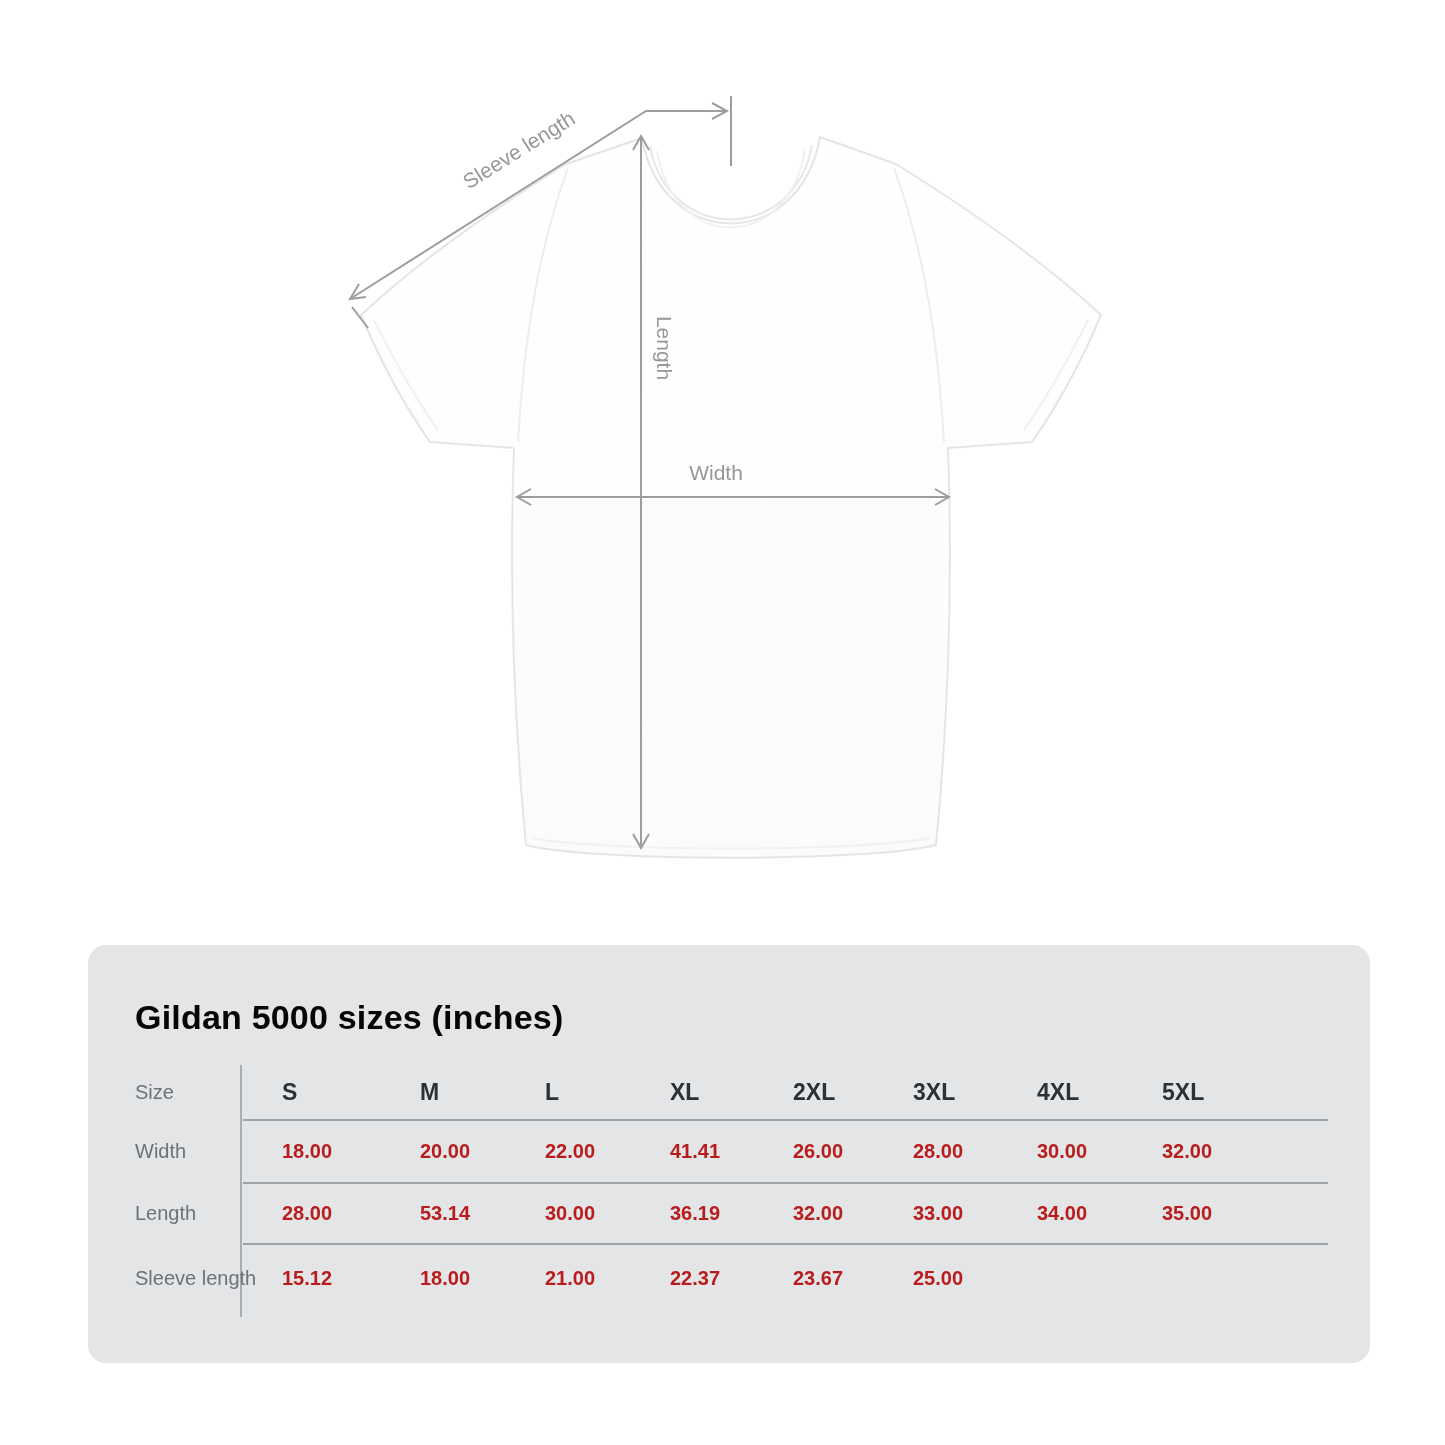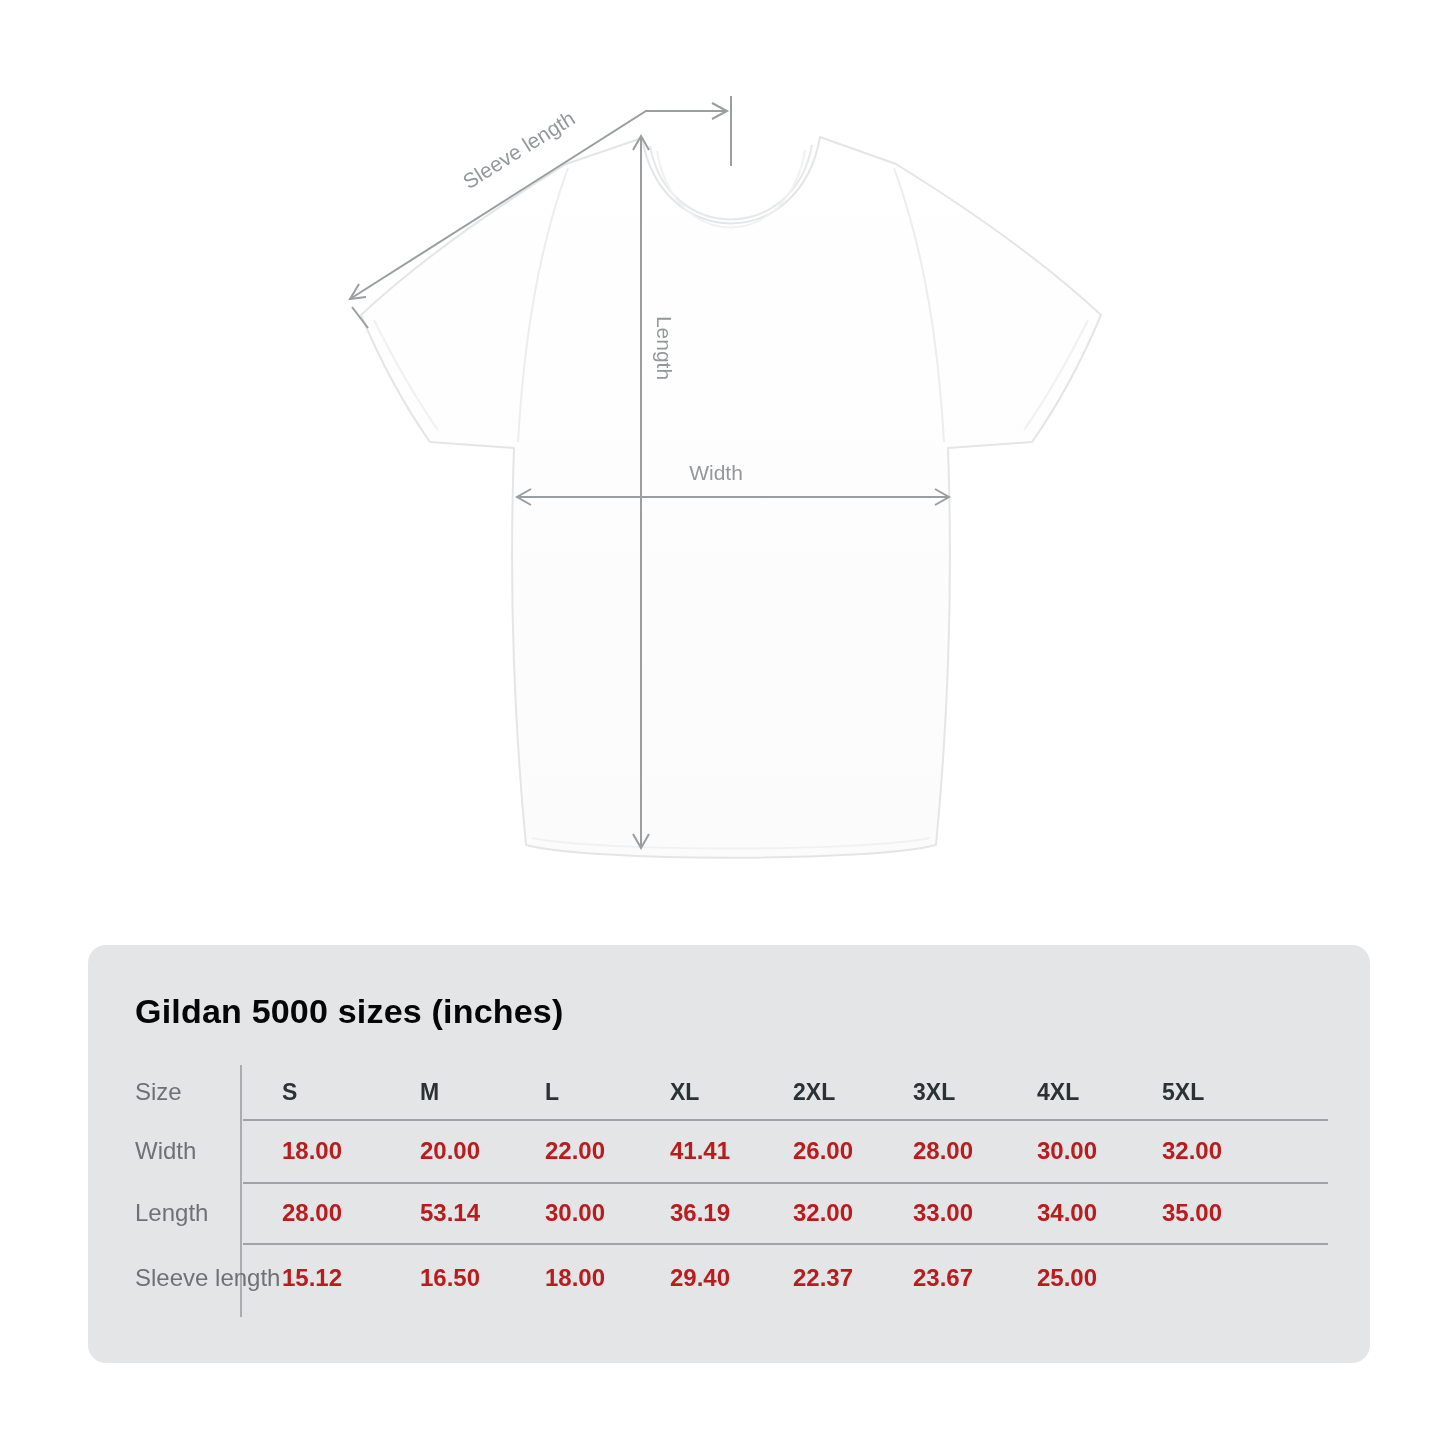--- a/index.html
+++ b/index.html
@@ -11,27 +11,27 @@
   #figure svg{position:absolute;left:0;top:0;}
   .measure-label{position:absolute;color:#94989b;font-size:21px;line-height:26px;
                  text-align:center;white-space:nowrap;}
   #sleeve-label{left:429px;top:137px;width:180px;transform:rotate(-32deg);}
   #length-label{left:624px;top:335px;width:80px;transform:rotate(90deg);}
   #width-label{left:666px;top:460px;width:100px;}
 
   
   #panel{position:absolute;left:88px;top:945px;width:1282px;height:418px;
          background:#e4e5e7;border-radius:18px;}
-  #panel-title{position:absolute;left:47px;top:46px;font-size:34px;line-height:40px;
+  #panel-title{position:absolute;left:47px;top:52px;font-size:34px;line-height:40px;
                font-weight:bold;color:#060606;letter-spacing:.2px;text-align:center;}
 
   #size-table{position:absolute;left:47px;top:120px;display:grid;
               grid-template-columns:147px 138px 125px 125px 123px 120px 124px 125px 130px;
               grid-template-rows:54px 63px 61px 100px;}
-  .cell{display:flex;align-items:center;font-size:24px;line-height:30px;}
+  .cell{display:flex;align-items:center;font-size:20px;line-height:30px;}
   .cell.hdr{font-size:23px;font-weight:600;color:#2b3236;}
   .cell.rowlab{color:#6e7275;}
   .cell.val{color:#b91c1c;font-weight:bold;}
   .row4{align-items:flex-start;padding-top:20px;}
   .rowlab.row4{line-height:30px;}
 
   .tline{position:absolute;background:#9fa3a6;}
   #vline{left:152px;top:120px;width:2px;height:252px;background:#a9adb0;}
   #hline1{left:155px;top:174px;width:1085px;height:2px;}
   #hline2{left:155px;top:237px;width:1085px;height:2px;}
@@ -138,21 +138,20 @@
       <div class="cell val">53.14</div>
       <div class="cell val">30.00</div>
       <div class="cell val">36.19</div>
       <div class="cell val">32.00</div>
       <div class="cell val">33.00</div>
       <div class="cell val">34.00</div>
       <div class="cell val">35.00</div>
 
       <div class="cell rowlab row4">Sleeve length</div>
       <div class="cell val row4">15.12</div>
-      <div class="cell val row4">16.50</div>
       <div class="cell val row4">18.00</div>
-      <div class="cell val row4">29.40</div>
+      <div class="cell val row4">21.00</div>
       <div class="cell val row4">22.37</div>
       <div class="cell val row4">23.67</div>
       <div class="cell val row4">25.00</div>
     </div>
   </div>
 </div>
 
 </body></html>

